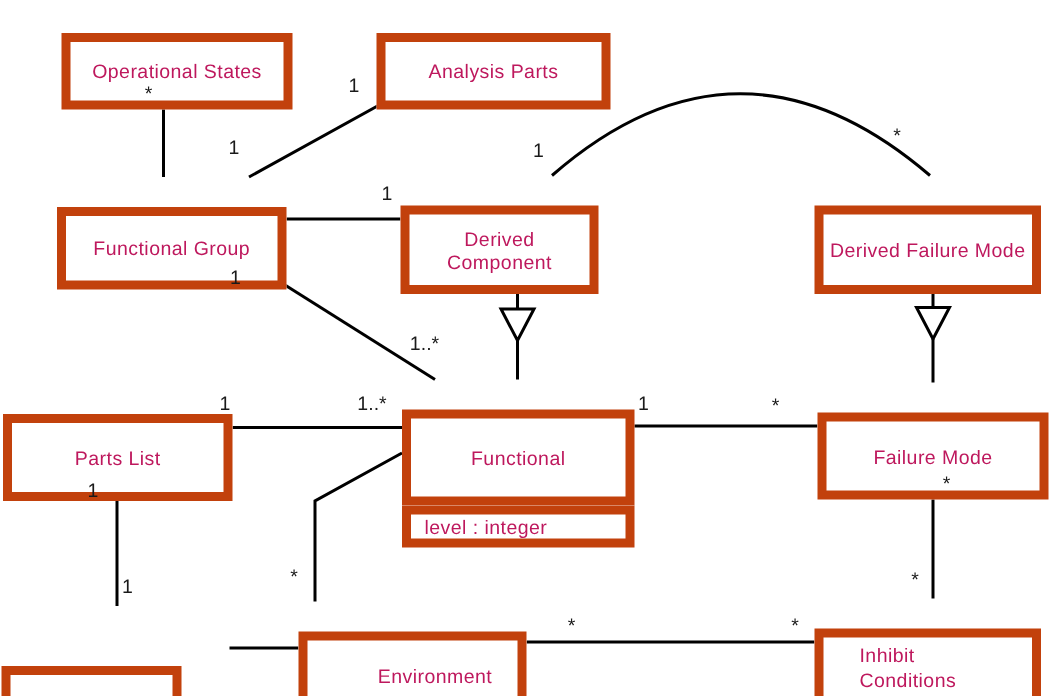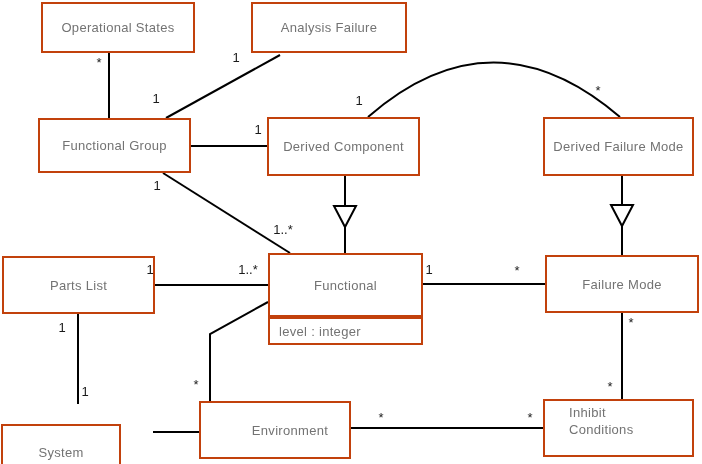--- a/index.html
+++ b/index.html
@@ -9,28 +9,29 @@
     height: 464px;
     background: #ffffff;
     font-family: "Liberation Sans", sans-serif;
     overflow: hidden;
   }
   svg.edges { position: absolute; left: 0; top: 0; }
   .ubox {
     position: absolute;
     box-sizing: border-box;
     background: #ffffff;
-    border: 2px solid #c2410c;
+    border: 6px solid #c2410c;
     display: flex;
     align-items: center;
     justify-content: center;
     font-size: 13px;
-    color: #737373;
+    color: #be185d;
     text-align: center;
     letter-spacing: 0.3px;
+    margin-top: 20px;
   }
   .attrbox {
     justify-content: flex-start;
     text-align: left;
     padding-left: 9px;
   }
   .topleft {
     align-items: flex-start;
     justify-content: flex-start;
     text-align: left;
@@ -71,28 +72,28 @@
       <path d="M622 176 L622 205 M622 226 L622 255"></path>
       <polygon points="611,205 633,205 622,226" fill="#ffffff"></polygon>
     </g>
   </svg>
 
   <div class="ubox" style="left:41px; top:2px; width:154px; height:51px;">
     <span>Operational States</span>
   </div>
 
   <div class="ubox" style="left:251px; top:2px; width:156px; height:51px;">
-    <span>Analysis Failure</span>
+    <span>Analysis Parts</span>
   </div>
 
   <div class="ubox" style="left:38px; top:118px; width:153px; height:55px;">
     <span>Functional Group</span>
   </div>
 
-  <div class="ubox" style="left:267px; top:117px; width:153px; height:59px;">
+  <div class="ubox" style="left:267px; top:117px; width:132px; height:59px;">
     <span>Derived Component</span>
   </div>
 
   <div class="ubox" style="left:543px; top:117px; width:151px; height:59px;">
     <span>Derived Failure Mode</span>
   </div>
 
   <div class="ubox" style="left:2px; top:256px; width:153px; height:58px;">
     <span>Parts List</span>
   </div>

